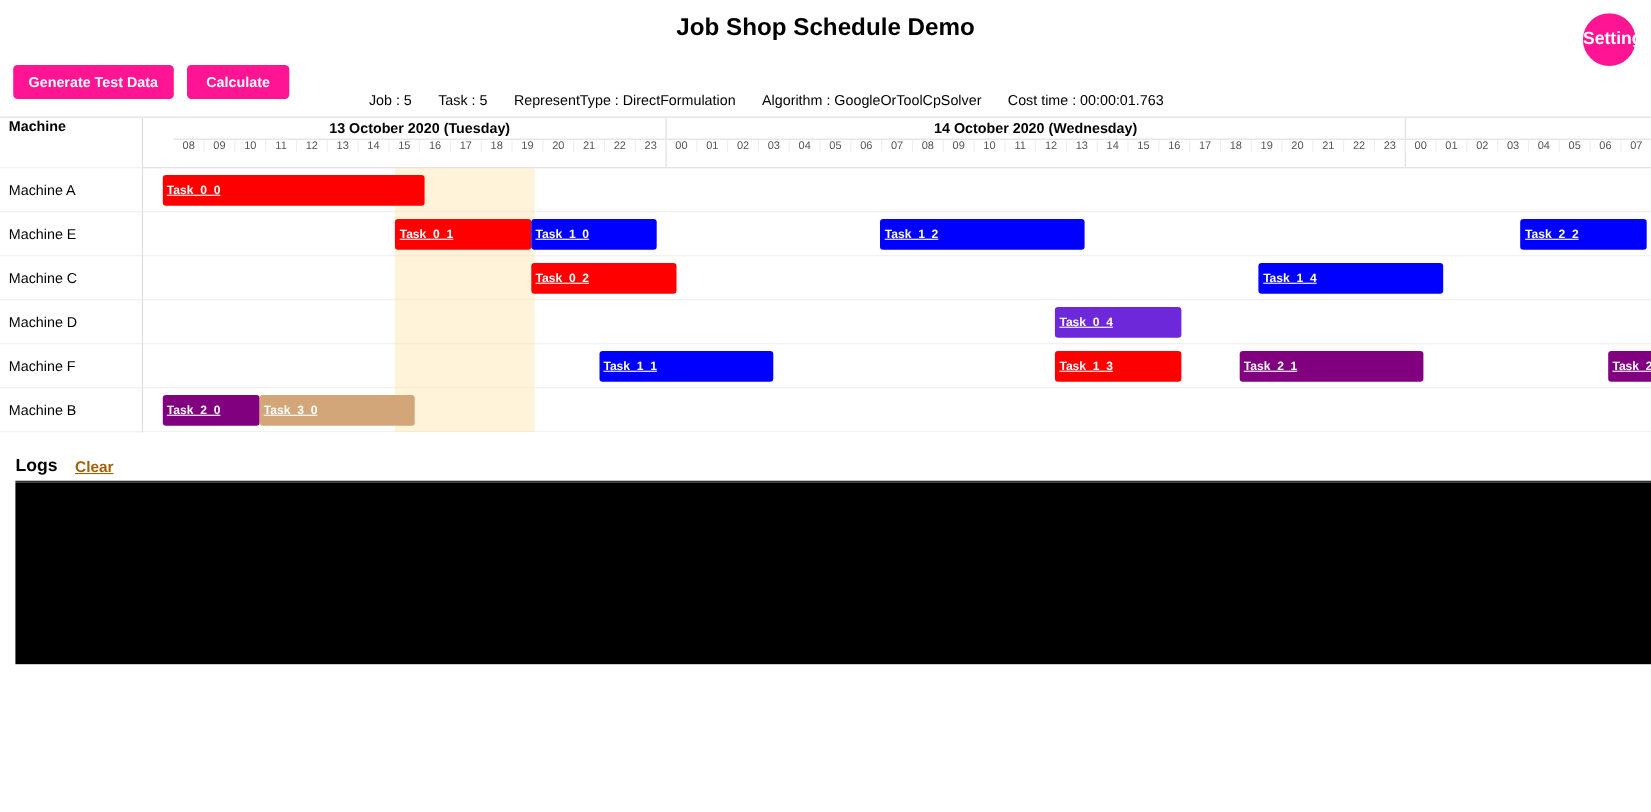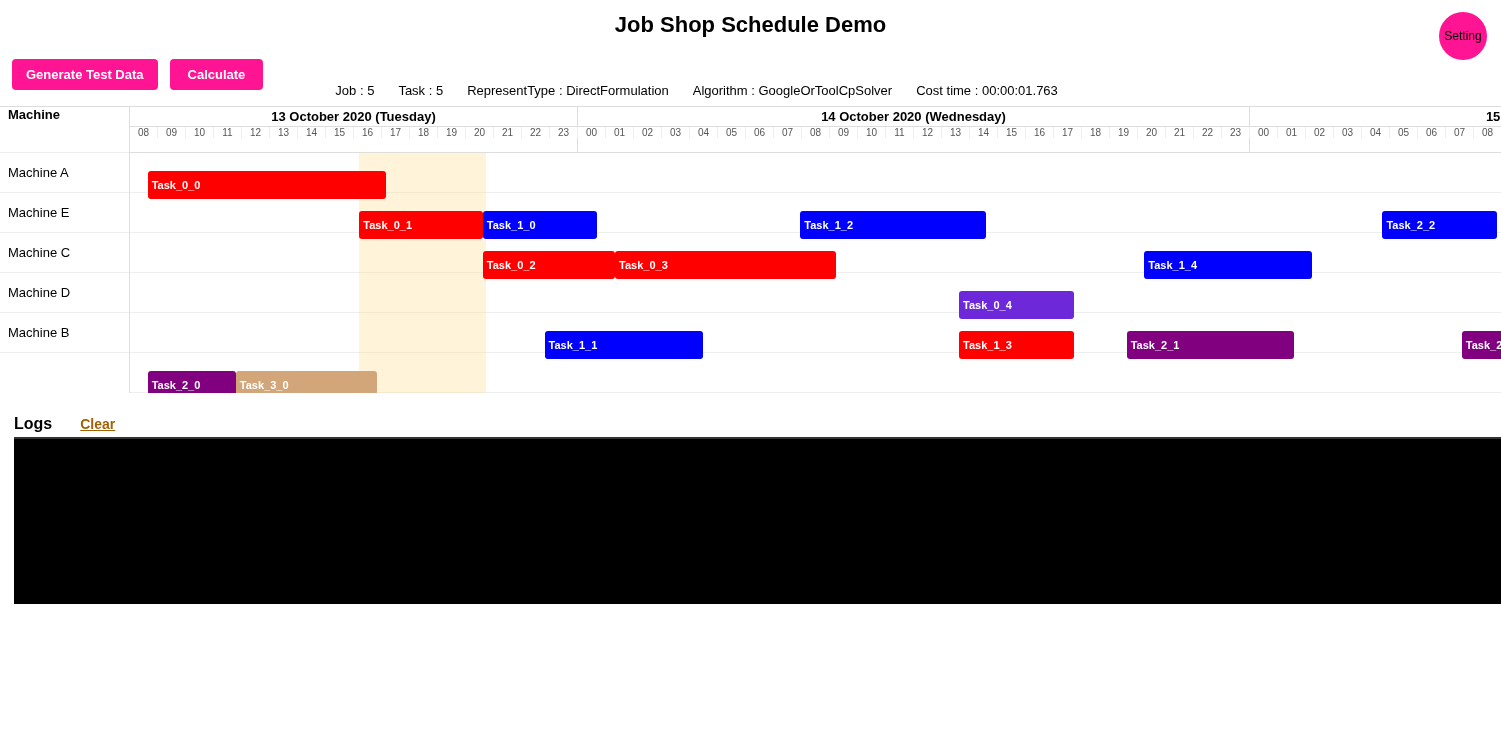--- a/index.html
+++ b/index.html
@@ -4,48 +4,48 @@
   <style>
     * { box-sizing: border-box; margin: 0; padding: 0; }
     body { font-family: Arial, sans-serif; background: #fff; overflow-x: hidden; }
 
     .header { text-align: center; padding: 12px 0 8px; font-size: 22px; font-weight: bold; }
 
     .toolbar { display: flex; align-items: center; padding: 4px 12px 8px; gap: 12px; }
     .btn-generate { background: #ff1493; color: #fff; border: none; padding: 8px 14px; font-size: 13px; border-radius: 4px; cursor: pointer; font-weight: bold; }
     .btn-calculate { background: #ff1493; color: #fff; border: none; padding: 8px 18px; font-size: 13px; border-radius: 4px; cursor: pointer; font-weight: bold; }
     .info-bar { display: flex; gap: 24px; font-size: 13px; margin-left: 60px; margin-top: 33px; }
-    .setting-btn { position: fixed; top: 12px; right: 14px; background: #ff1493; color: #000000; border: none; width: 48px; height: 48px; border-radius: 50%; font-size: 12px; font-weight: normal; cursor: pointer; z-index: 100; }
+    .setting-btn { position: fixed; top: 12px; right: 14px; background: #ff1493; color: #ffffff; border: none; width: 48px; height: 48px; border-radius: 50%; font-size: 16px; font-weight: bold; cursor: pointer; z-index: 100; }
 
     .schedule-container { position: relative; overflow-x: auto; border-top: 1px solid #ddd; }
 
     .grid-wrapper { display: flex; }
 
     .machines-col { width: 130px; flex-shrink: 0; border-right: 1px solid #ddd; background: #fff; }
     .machine-header-cell { height: 46px; display: flex; justify-content: flex-start; padding-left: 8px; font-size: 13px; font-weight: bold; border-bottom: 1px solid #eee; }
     .machine-row-label { height: 40px; display: flex; align-items: center; padding-left: 8px; font-size: 13px; border-bottom: 1px solid #eee; }
 
     .timeline-col { flex: 1; overflow: hidden; position: relative; }
 
     .date-headers { display: flex; border-bottom: 1px solid #ddd; height: 46px; }
     .date-group { display: flex; flex-direction: column; border-right: 1px solid #ddd; }
     .date-label { font-size: 13px; font-weight: bold; text-align: center; padding: 2px 0; border-bottom: 1px solid #ddd; }
     .hours-row { display: flex; }
     .hour-cell { font-size: 10px; color: #555; text-align: center; border-right: 1px solid #eee; flex-shrink: 0; }
 
     .rows-area { position: relative; }
     .task-row { height: 40px; position: relative; border-bottom: 1px solid #eee; }
 
-    .task-block { position: absolute; height: 28px; top: 18px; border-radius: 3px; display: flex; align-items: center; padding-left: 4px; font-size: 11px; color: #fff; font-weight: bold; white-space: nowrap; overflow: hidden; }
+    .task-block { position: absolute; height: 28px; top: 6px; border-radius: 3px; display: flex; align-items: center; padding-left: 4px; font-size: 11px; color: #fff; font-weight: bold; white-space: nowrap; overflow: hidden; text-decoration: underline; }
 
     .scrollbar-area { height: 16px; overflow-x: auto; margin-left: 130px; }
     .scrollbar-inner { height: 1px; }
 
     .logs-section { padding: 6px 0 0 14px; }
-    .logs-header { display: flex; align-items: center; gap: 28px; border-bottom: 2px solid #333; padding-bottom: 4px; }
+    .logs-header { display: flex; align-items: center; gap: 16px; border-bottom: 2px solid #333; padding-bottom: 4px; }
     .logs-title { font-size: 16px; font-weight: bold; }
     .btn-clear { background: none; border: none; cursor: pointer; font-size: 14px; color: #a16207; text-decoration: underline; font-weight: bold; }
     .logs-content { background: #000; height: 165px; margin-top: 0; }
   </style>
 </head>
 <body>
 
 <div>
   <h1 class="header">Job Shop Schedule Demo</h1>
 </div>
@@ -69,27 +69,28 @@
 
     <div class="machines-col">
       <div class="machine-header-cell">
         <span>Machine</span>
       </div>
       <div id="machineLabels">
           <div class="machine-row-label">Machine A</div>
           <div class="machine-row-label">Machine E</div>
           <div class="machine-row-label">Machine C</div>
           <div class="machine-row-label">Machine D</div>
+          <div class="machine-row-label">Machine F</div>
           <div class="machine-row-label">Machine B</div>
         </div>
     </div>
 
     <div class="timeline-col">
       <div id="dateHeaders" class="date-headers">
-          <div class="date-group" style="width: 448px; flex-shrink: 0;">
+          <div class="date-group" style="width: 448px; flex-shrink: 0; margin-left: 28px;">
             <div class="date-label">13 October 2020 (Tuesday)</div>
             <div class="hours-row">
               <div class="hour-cell" style="width: 28px;">08</div>
               <div class="hour-cell" style="width: 28px;">09</div>
               <div class="hour-cell" style="width: 28px;">10</div>
               <div class="hour-cell" style="width: 28px;">11</div>
               <div class="hour-cell" style="width: 28px;">12</div>
               <div class="hour-cell" style="width: 28px;">13</div>
               <div class="hour-cell" style="width: 28px;">14</div>
               <div class="hour-cell" style="width: 28px;">15</div>
@@ -153,21 +154,20 @@
             <div class="task-block" style="left: 17.64px; width: 238.14px; background: rgb(255, 0, 0); z-index: 2;">Task_0_0</div>
           </div>
           <div class="task-row">
             <div class="task-block" style="left: 229.32px; width: 123.48px; background: rgb(255, 0, 0); z-index: 2;">Task_0_1</div>
             <div class="task-block" style="left: 352.8px; width: 114.66px; background: rgb(0, 0, 255); z-index: 2;">Task_1_0</div>
             <div class="task-block" style="left: 670.32px; width: 185.22px; background: rgb(0, 0, 255); z-index: 2;">Task_1_2</div>
             <div class="task-block" style="left: 1252.44px; width: 114.66px; background: rgb(0, 0, 255); z-index: 2;">Task_2_2</div>
           </div>
           <div class="task-row">
             <div class="task-block" style="left: 352.8px; width: 132.3px; background: rgb(255, 0, 0); z-index: 2;">Task_0_2</div>
-            <div class="task-block" style="left: 485.1px; width: 220.5px; background: rgb(255, 0, 0); z-index: 2;">Task_0_3</div>
             <div class="task-block" style="left: 1014.3px; width: 167.58px; background: rgb(0, 0, 255); z-index: 2;">Task_1_4</div>
           </div>
           <div class="task-row">
             <div class="task-block" style="left: 829.08px; width: 114.66px; background: #6d28d9; z-index: 2;">Task_0_4</div>
           </div>
           <div class="task-row">
             <div class="task-block" style="left: 414.54px; width: 158.76px; background: rgb(0, 0, 255); z-index: 2;">Task_1_1</div>
             <div class="task-block" style="left: 829.08px; width: 114.66px; background: rgb(255, 0, 0); z-index: 2;">Task_1_3</div>
             <div class="task-block" style="left: 996.66px; width: 167.58px; background: rgb(128, 0, 128); z-index: 2;">Task_2_1</div>
             <div class="task-block" style="left: 1331.82px; width: 149.94px; background: rgb(128, 0, 128); z-index: 2;">Task_2_3</div>

